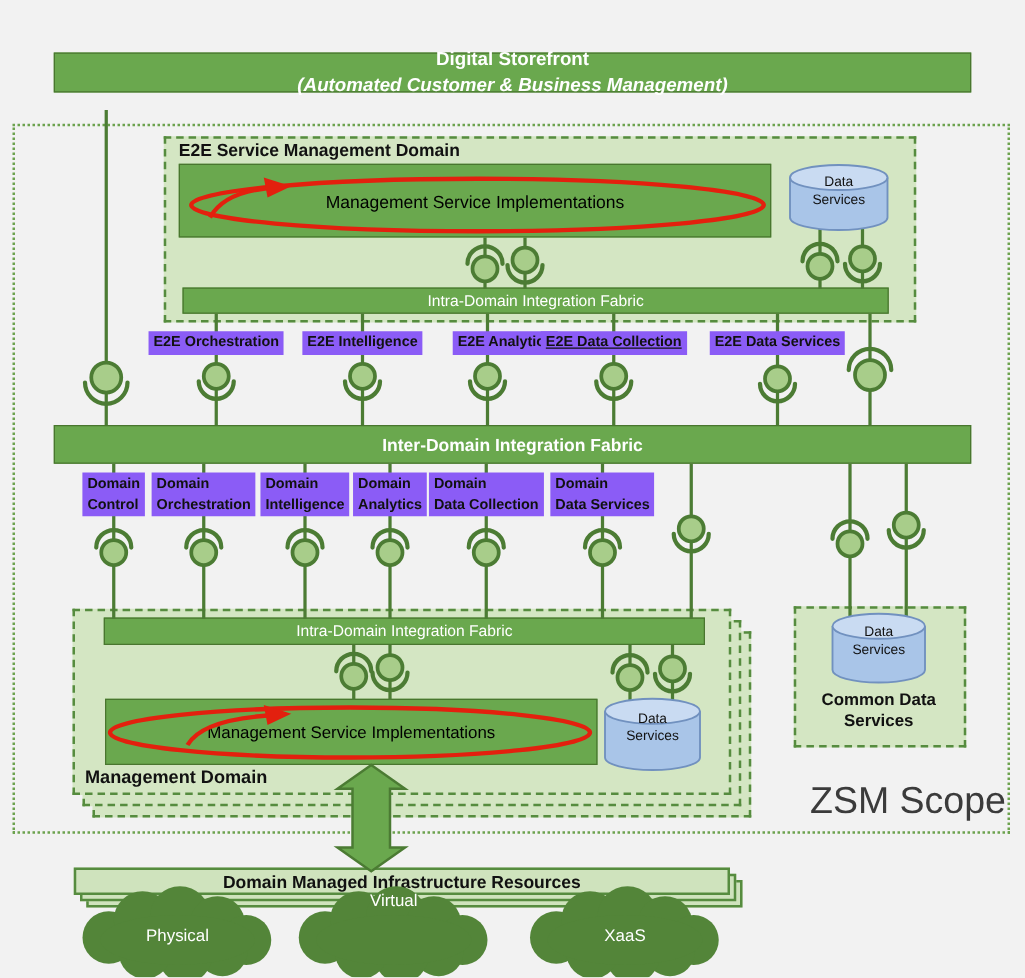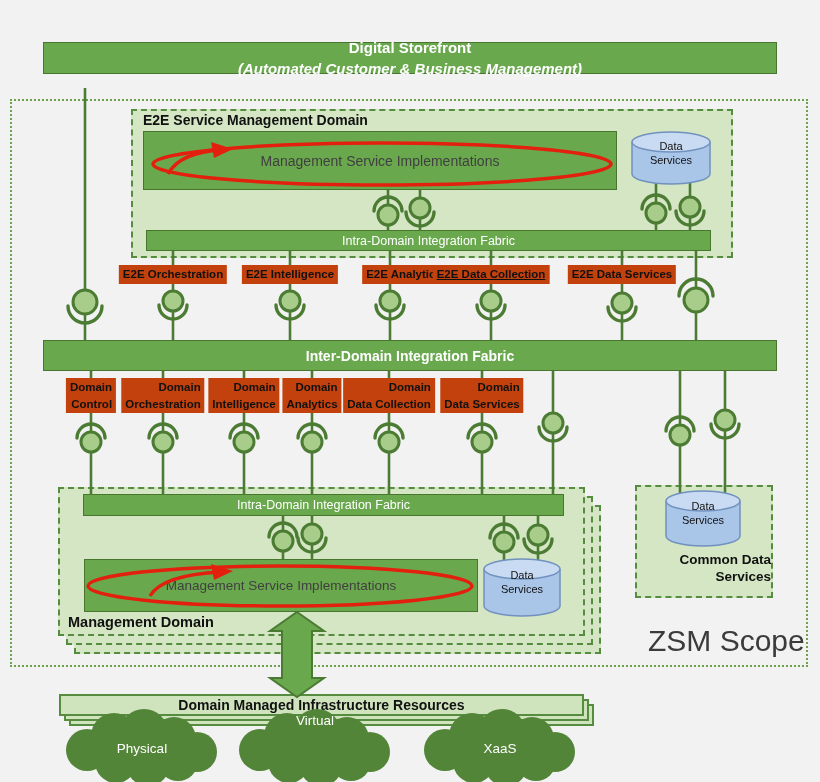--- a/index.html
+++ b/index.html
@@ -9,28 +9,28 @@
             color:#fff;display:flex;flex-direction:column;align-items:center;justify-content:center;
             text-align:center;z-index:2;}
   .lightbox{position:absolute;box-sizing:border-box;background:#d4e6c3;border:2px dashed #568c3f;z-index:1;}
   .shadowbox{position:absolute;box-sizing:border-box;background:#d4e6c3;border:2px dashed #568c3f;z-index:0;}
   .dmirbar{position:absolute;box-sizing:border-box;background:#cfe3bd;border:2px solid #568c3f;
            display:flex;align-items:center;justify-content:center;z-index:1;
            font-weight:bold;font-size:14px;color:#111;}
   .dmirshadow{position:absolute;box-sizing:border-box;background:#cfe3bd;border:2px solid #568c3f;z-index:0;}
   .zsmborder{position:absolute;box-sizing:border-box;border:2px dotted #6ca24e;z-index:1;}
   .title{position:absolute;font-weight:bold;color:#111;white-space:nowrap;z-index:6;}
-  .chip{position:absolute;transform:translateX(-50%);background:#c2410c;color:#111;
-        font-weight:bold;font-size:11.5px;text-align:right;white-space:nowrap;z-index:6;
+  .chip{position:absolute;transform:translateX(-50%);background:#8b5cf6;color:#111;
+        font-weight:bold;font-size:11.5px;text-align:left;white-space:nowrap;z-index:6;
         padding:1px 4px;line-height:16.5px;}
   .chip span{display:block;}
   .cyltext{position:absolute;text-align:center;font-size:11px;line-height:14px;color:#111;z-index:6;}
   .cloudlabel{position:absolute;transform:translateX(-50%);color:#fff;font-size:13.5px;z-index:6;white-space:nowrap;}
   #connectors{position:absolute;left:0;top:0;z-index:5;pointer-events:none;}
-  .msitext{font-size:14px;color:#404040;}
+  .msitext{font-size:14px;color:#000000;}
 </style>
 </head>
 <body>
 
 <div id="canvas">
 
   <div class="zsmborder" style="left:10px;top:99px;width:798px;height:568px;"></div>
   <div class="title" style="left:648px;top:624px;width:156px;font-weight:400;font-size:30px;color:#3b3b3b;text-align:right;">ZSM Scope</div>
 
   <div class="greenbar" style="left:43px;top:42px;width:734px;height:32px;">
@@ -99,21 +99,21 @@
   <div class="cyltext" style="left:484px;top:568px;width:76px;">
     <span style="display:block">Data</span>
     <span style="display:block">Services</span>
   </div>
 
   <div class="lightbox" style="left:635px;top:485px;width:138px;height:113px;"></div>
   <div class="cyltext" style="left:666px;top:499px;width:74px;">
     <span style="display:block">Data</span>
     <span style="display:block">Services</span>
   </div>
-  <div class="title" style="left:635px;top:551px;width:136px;text-align:right;font-size:13.5px;line-height:17px;white-space:normal;">
+  <div class="title" style="left:635px;top:551px;width:136px;text-align:center;font-size:13.5px;line-height:17px;white-space:normal;">
     <span style="display:block">Common Data</span>
     <span style="display:block">Services</span>
   </div>
 
   <div class="dmirshadow" style="left:69px;top:704px;width:525px;height:22px;"></div>
   <div class="dmirshadow" style="left:64px;top:699px;width:525px;height:22px;"></div>
   <div class="dmirbar" style="left:59px;top:694px;width:525px;height:22px;">
     <span>Domain Managed Infrastructure Resources</span>
   </div>
 

